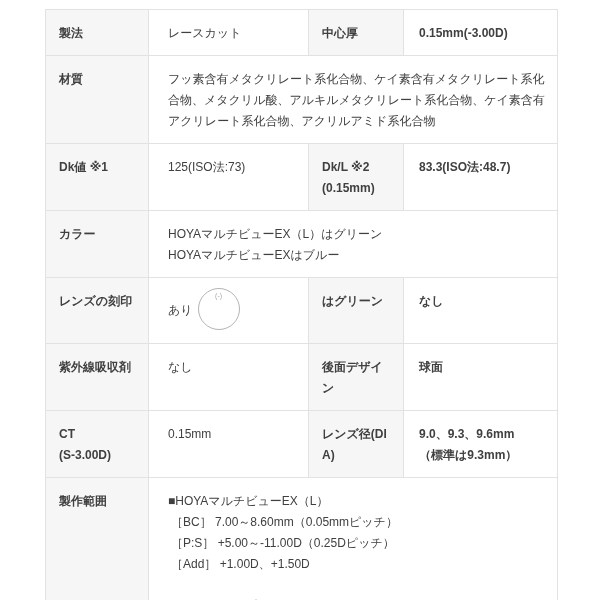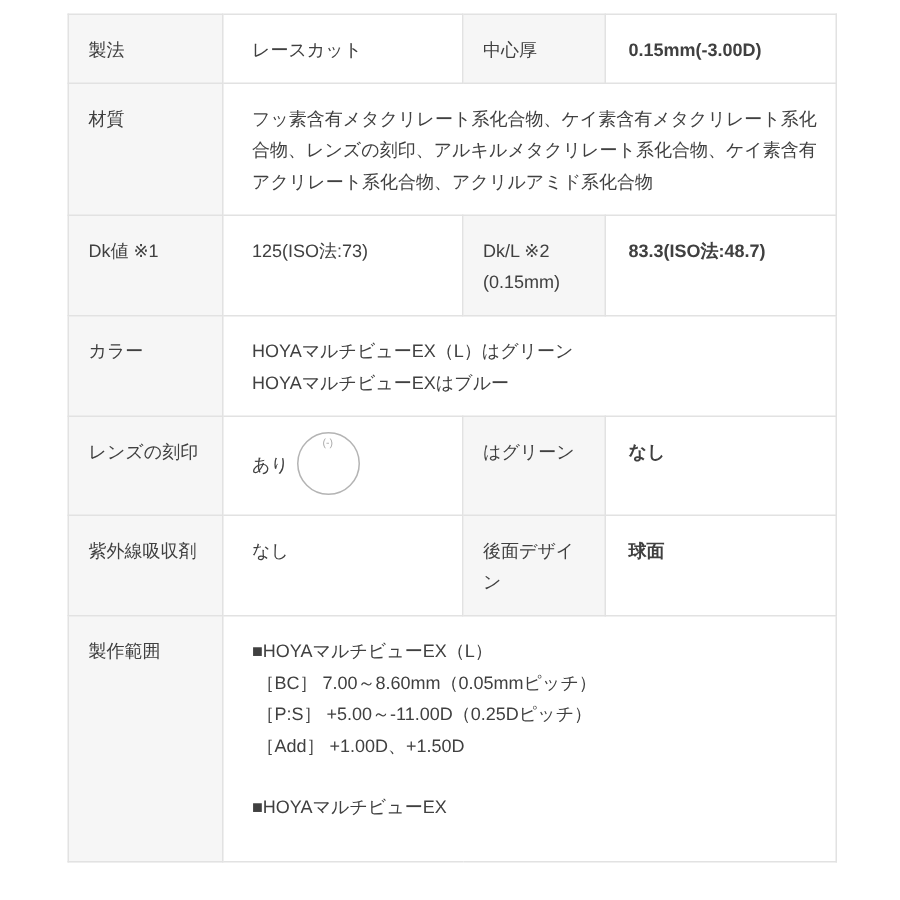--- a/index.html
+++ b/index.html
@@ -15,21 +15,21 @@
   }
   .spec-table th,.spec-table td{
     border:1px solid #e2e2e2;
     vertical-align:top;
     padding:13px 10px 11px 13px;
     line-height:1.75;
     word-break:break-all;
   }
   .spec-table th{
     background:#f6f6f6;
-    font-weight:normal;
+    font-weight:bold;
     text-align:left;
   }
   .spec-table td{background:#ffffff;}
   .spec-table td.v1{padding-left:19px;}
   .spec-table td.v2{padding-left:15px;font-weight:bold;}
   .engrave-wrap{display:flex;align-items:center;}
   .engrave-circle{
     width:40px;height:40px;flex:0 0 40px;
     border:1px solid #b4b4b4;border-radius:50%;
     margin-left:5px;margin-top:-3px;
@@ -57,21 +57,21 @@
   <tbody>
       <tr style="height:43px">
     <th>製法</th>
     <td class="v1">レースカット</td>
     <th>中心厚</th>
     <td class="v2">0.15mm(-3.00D)</td>
   </tr>
 
   <tr style="height:74px">
     <th>材質</th>
-    <td class="v1" colspan="3">フッ素含有メタクリレート系化合物、ケイ素含有メタクリレート系化合物、レンズの刻印、アルキルメタクリレート系化合物、ケイ素含有アクリレート系化合物、アクリルアミド系化合物</td>
+    <td class="v1" colspan="3">フッ素含有メタクリレート系化合物、ケイ素含有メタクリレート系化合物、メタクリル酸、アルキルメタクリレート系化合物、ケイ素含有アクリレート系化合物、アクリルアミド系化合物</td>
   </tr>
 
   <tr style="height:67px">
     <th>Dk値 ※1</th>
     <td class="v1">125(ISO法:73)</td>
     <th>
       <div>Dk/L ※2</div>
       <div>(0.15mm)</div>
     </th>
     <td class="v2">83.3(ISO法:48.7)</td>
@@ -99,20 +99,32 @@
     <td class="v2">なし</td>
   </tr>
 
   <tr style="height:50px">
     <th>紫外線吸収剤</th>
     <td class="v1">なし</td>
     <th>後面デザイン</th>
     <td class="v2">球面</td>
   </tr>
 
+  <tr style="height:59px">
+    <th>
+      <div>CT</div>
+      <div>(S-3.00D)</div>
+    </th>
+    <td class="v1">0.15mm</td>
+    <th>レンズ径(DIA)</th>
+    <td class="v2">
+      <div>9.0、9.3、9.6mm</div>
+      <div>（標準は9.3mm）</div>
+    </td>
+  </tr>
 
   <tr style="height:164px">
     <th>製作範囲</th>
     <td class="v1" colspan="3">
       <div class="range-block">
         <div>■HOYAマルチビューEX（L）</div>
         <div class="r-line">［BC］ 7.00～8.60mm（0.05mmピッチ）</div>
         <div class="r-line">［P:S］ +5.00～-11.00D（0.25Dピッチ）</div>
         <div class="r-line">［Add］ +1.00D、+1.50D</div>
       </div>

